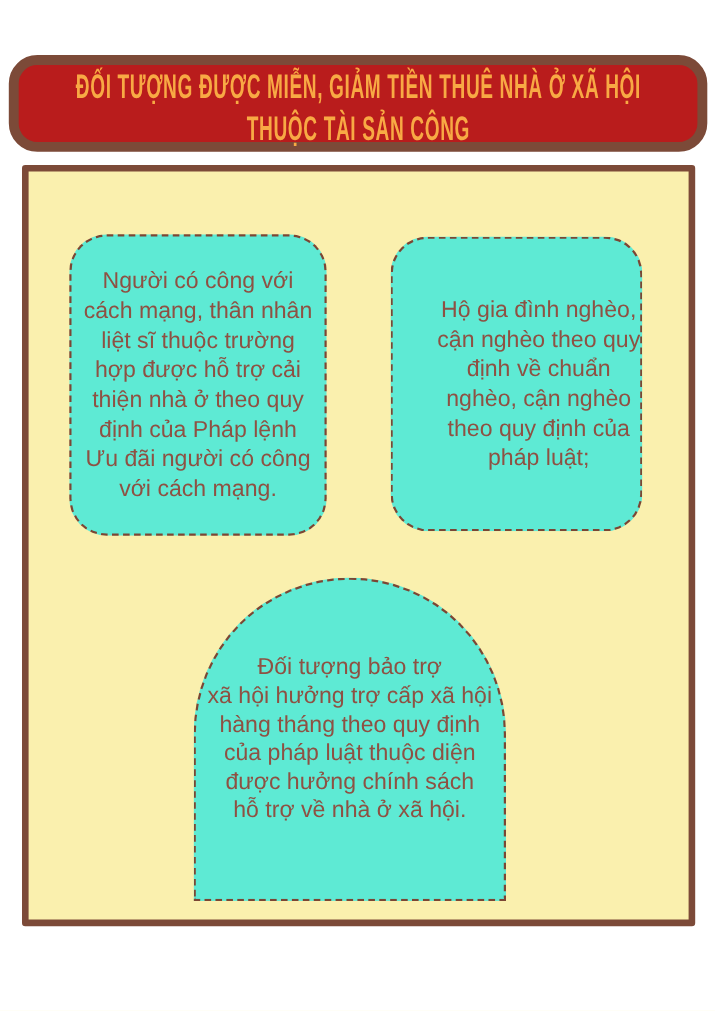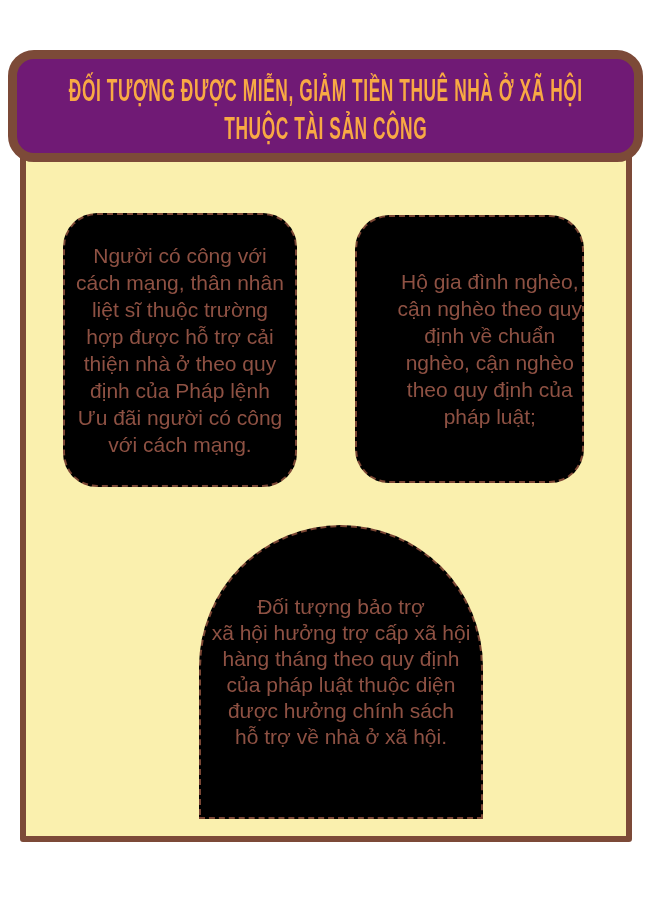--- a/index.html
+++ b/index.html
@@ -7,22 +7,22 @@
   body {
     position: relative;
     background: #ffffff;
     font-family: "Liberation Sans", sans-serif;
     overflow: hidden;
   }
 
   .header-box {
     position: absolute;
     left: 8px; top: 50px;
-    width: 635px; height: 112px;
-    background: #701a75;
+    width: 635px; height: 88px;
+    background: #b91c1c;
     border: 9px solid #7C4A38;
     border-radius: 26px;
     z-index: 3;
     display: flex;
     align-items: center;
     justify-content: center;
   }
   .title-wrap {
     transform: scaleX(0.56);
     transform-origin: 50% 50%;
@@ -45,21 +45,21 @@
     width: 612px; height: 692px;
     background: #FAF0AE;
     border: 6px solid #7C4A38;
     border-radius: 3px;
     z-index: 1;
   }
 
   .info-box {
     position: absolute;
     z-index: 2;
-    background: #000000;
+    background: #5eead4;
     border: 2px dashed #7B4634;
     display: flex;
     align-items: center;
     justify-content: center;
     text-align: center;
     color: #8E5143;
     font-size: 21px;
     line-height: 27px;
     white-space: pre-line;
   }
@@ -68,21 +68,21 @@
     width: 234px; height: 274px;
     border-radius: 34px;
   }
   .box-2 {
     left: 355px; top: 215px;
     width: 229px; height: 268px;
     border-radius: 34px;
     justify-content: flex-end;
   }
   .box-3 {
-    left: 199px; top: 525px;
+    left: 176px; top: 525px;
     width: 284px; height: 294px;
     border-radius: 142px 142px 0 0;
     line-height: 26px;
   }
 </style>
 </head>
 <body>
 
 <div class="header-box">
   <div class="title-wrap">

